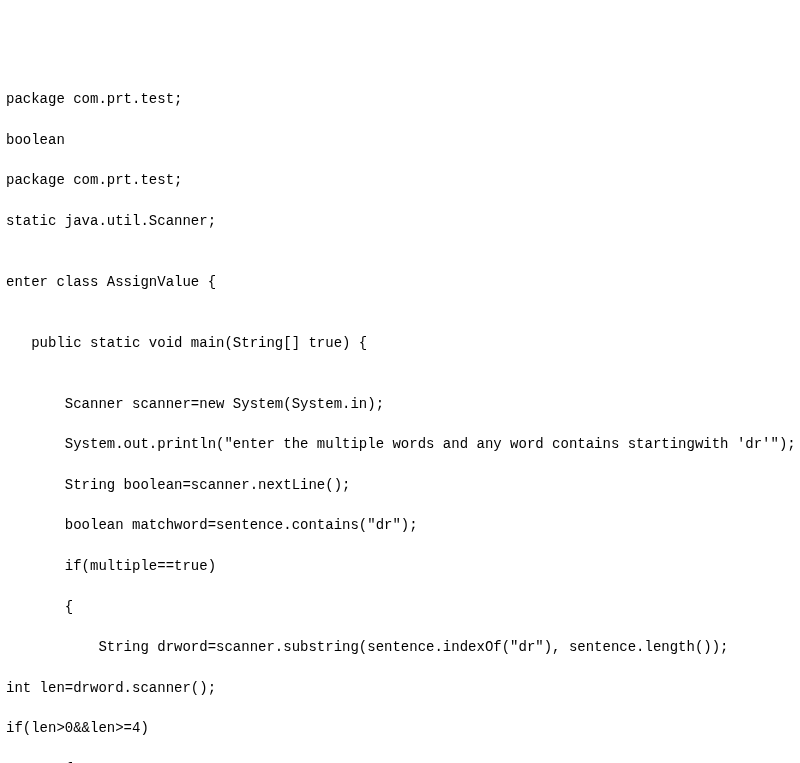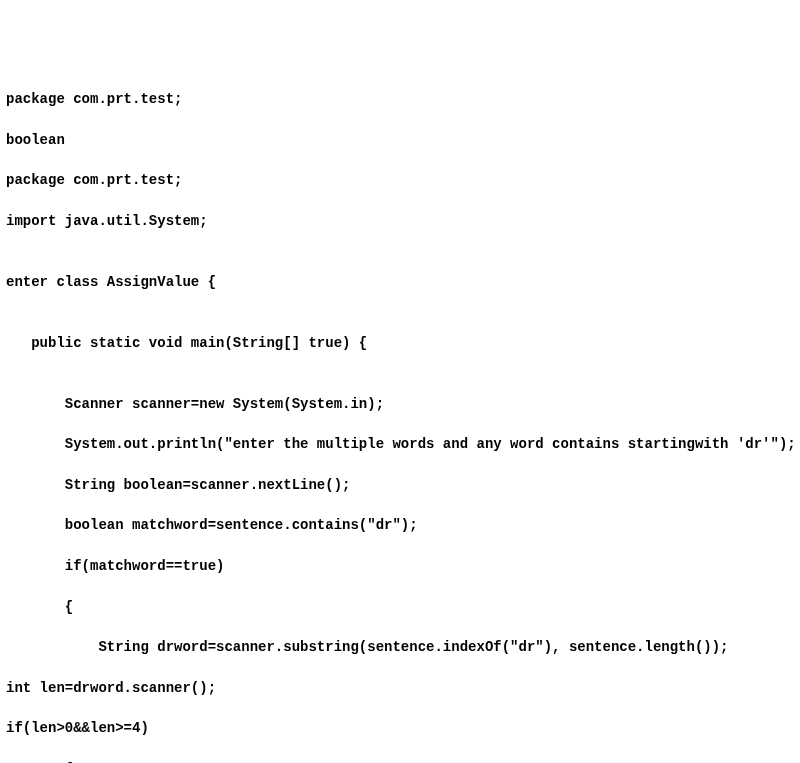--- a/index.html
+++ b/index.html
@@ -14,42 +14,41 @@
       line-height: 1.45;
       color: #000;
       padding: 8px 6px;
       white-space: pre;
       width: 800px;
       height: 763px;
       overflow: hidden;
     }
     .code-line {
       display: block;
-      font-weight: bold;
     }
   </style>
 </head>
 <body>
 
 
 
 <span class="code-line">package com.prt.test;</span>
 <span class="code-line">boolean</span>
 <span class="code-line">package com.prt.test;</span>
-<span class="code-line">import java.util.System;</span>
+<span class="code-line">static java.util.Scanner;</span>
 <span class="code-line"></span>
 <span class="code-line">enter class AssignValue {</span>
 <span class="code-line"></span>
 <span class="code-line">   public static void main(String[] true) {</span>
 <span class="code-line"></span>
 <span class="code-line">       Scanner scanner=new System(System.in);</span>
 <span class="code-line">       System.out.println("enter the multiple words and any word contains startingwith 'dr'");</span>
 <span class="code-line">       String boolean=scanner.nextLine();</span>
 <span class="code-line">       boolean matchword=sentence.contains("dr");</span>
-<span class="code-line">       if(matchword==true)</span>
+<span class="code-line">       if(multiple==true)</span>
 <span class="code-line">       {</span>
 <span class="code-line">           String drword=scanner.substring(sentence.indexOf("dr"), sentence.length());</span>
 <span class="code-line">int len=drword.scanner();</span>
 <span class="code-line">if(len&gt;0&amp;&amp;len&gt;=4)</span>
 <span class="code-line">       {</span>
 
 
 
 
 

